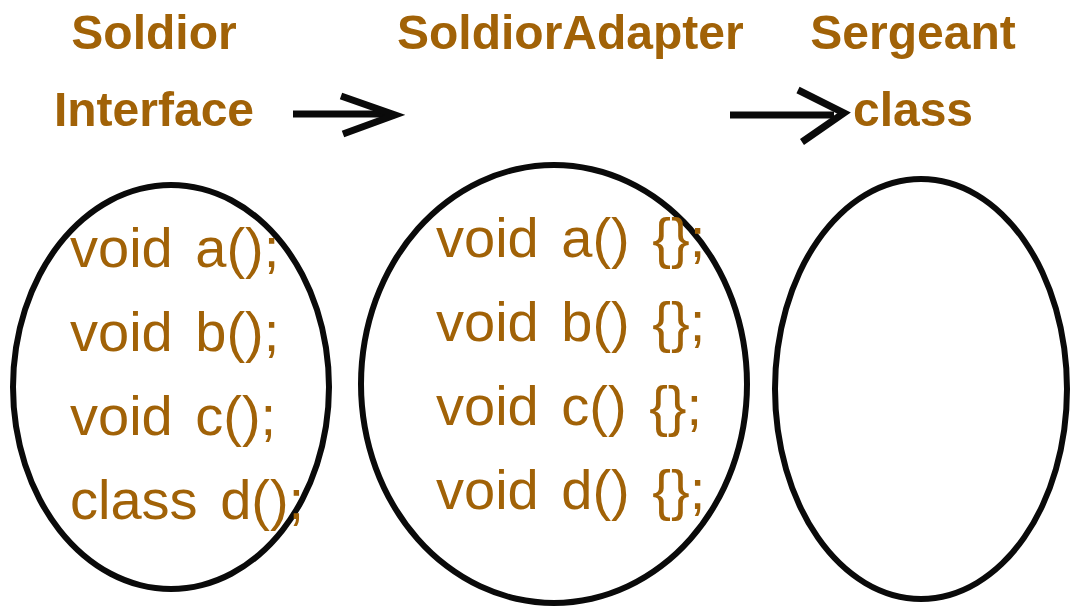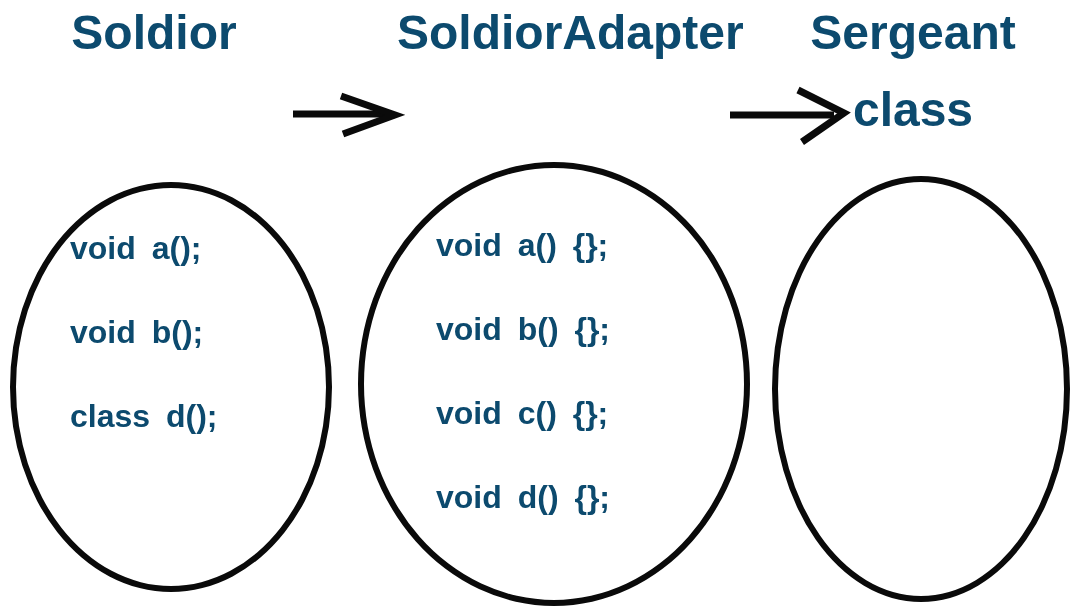--- a/index.html
+++ b/index.html
@@ -2,21 +2,21 @@
 <html><head>
 <meta charset="utf-8">
 <style>
   html,body{margin:0;padding:0;background:#ffffff;}
   #canvas{
     position:relative;
     width:1075px;height:612px;
     background:#ffffff;
     overflow:hidden;
     font-family:"Liberation Sans", sans-serif;
-    color:#0c4a6e;
+    color:#a16207;
   }
   .col-header{
     position:absolute;
     top:-6px;
     text-align:center;
     font-weight:700;
     font-size:48px;
     line-height:77px;
     white-space:nowrap;
   }
@@ -31,36 +31,37 @@
     border:6px solid #0a0a0a;
     border-radius:50%;
     box-sizing:border-box;
     background:transparent;
   }
   #ellipse-1{left:10px;top:182px;width:322px;height:410px;}
   #ellipse-2{left:358px;top:162px;width:392px;height:444px;}
   #ellipse-3{left:772px;top:176px;width:298px;height:426px;}
   .methods{
     position:absolute;
-    font-weight:700;
-    font-size:32px;
+    font-weight:400;
+    font-size:56px;
     line-height:84px;
     white-space:nowrap;
     word-spacing:7px;
   }
   #methods-1{left:70px;top:206px;}
-  #methods-2{left:436px;top:203px;}
+  #methods-2{left:436px;top:196px;}
 </style>
 </head>
 <body>
 
 <div id="canvas">
 
   <div class="col-header" id="header-1">
     <div>Soldior</div>
+    <div>Interface</div>
   </div>
 
   <div class="col-header" id="header-2">
     <div>SoldiorAdapter</div>
   </div>
 
   <div class="col-header" id="header-3">
     <div>Sergeant</div>
     <div>class</div>
   </div>
@@ -75,20 +76,21 @@
     <polyline points="76,10 122,33 80,62" fill="none" stroke="#0a0a0a" stroke-width="7" stroke-linejoin="miter"></polyline>
   </svg>
 
   <div class="ellipse" id="ellipse-1"></div>
   <div class="ellipse" id="ellipse-2"></div>
   <div class="ellipse" id="ellipse-3"></div>
 
   <div class="methods" id="methods-1">
     <div>void a();</div>
     <div>void b();</div>
+    <div>void c();</div>
     <div>class d();</div>
   </div>
 
   <div class="methods" id="methods-2">
     <div>void a() {};</div>
     <div>void b() {};</div>
     <div>void c() {};</div>
     <div>void d() {};</div>
   </div>
 

